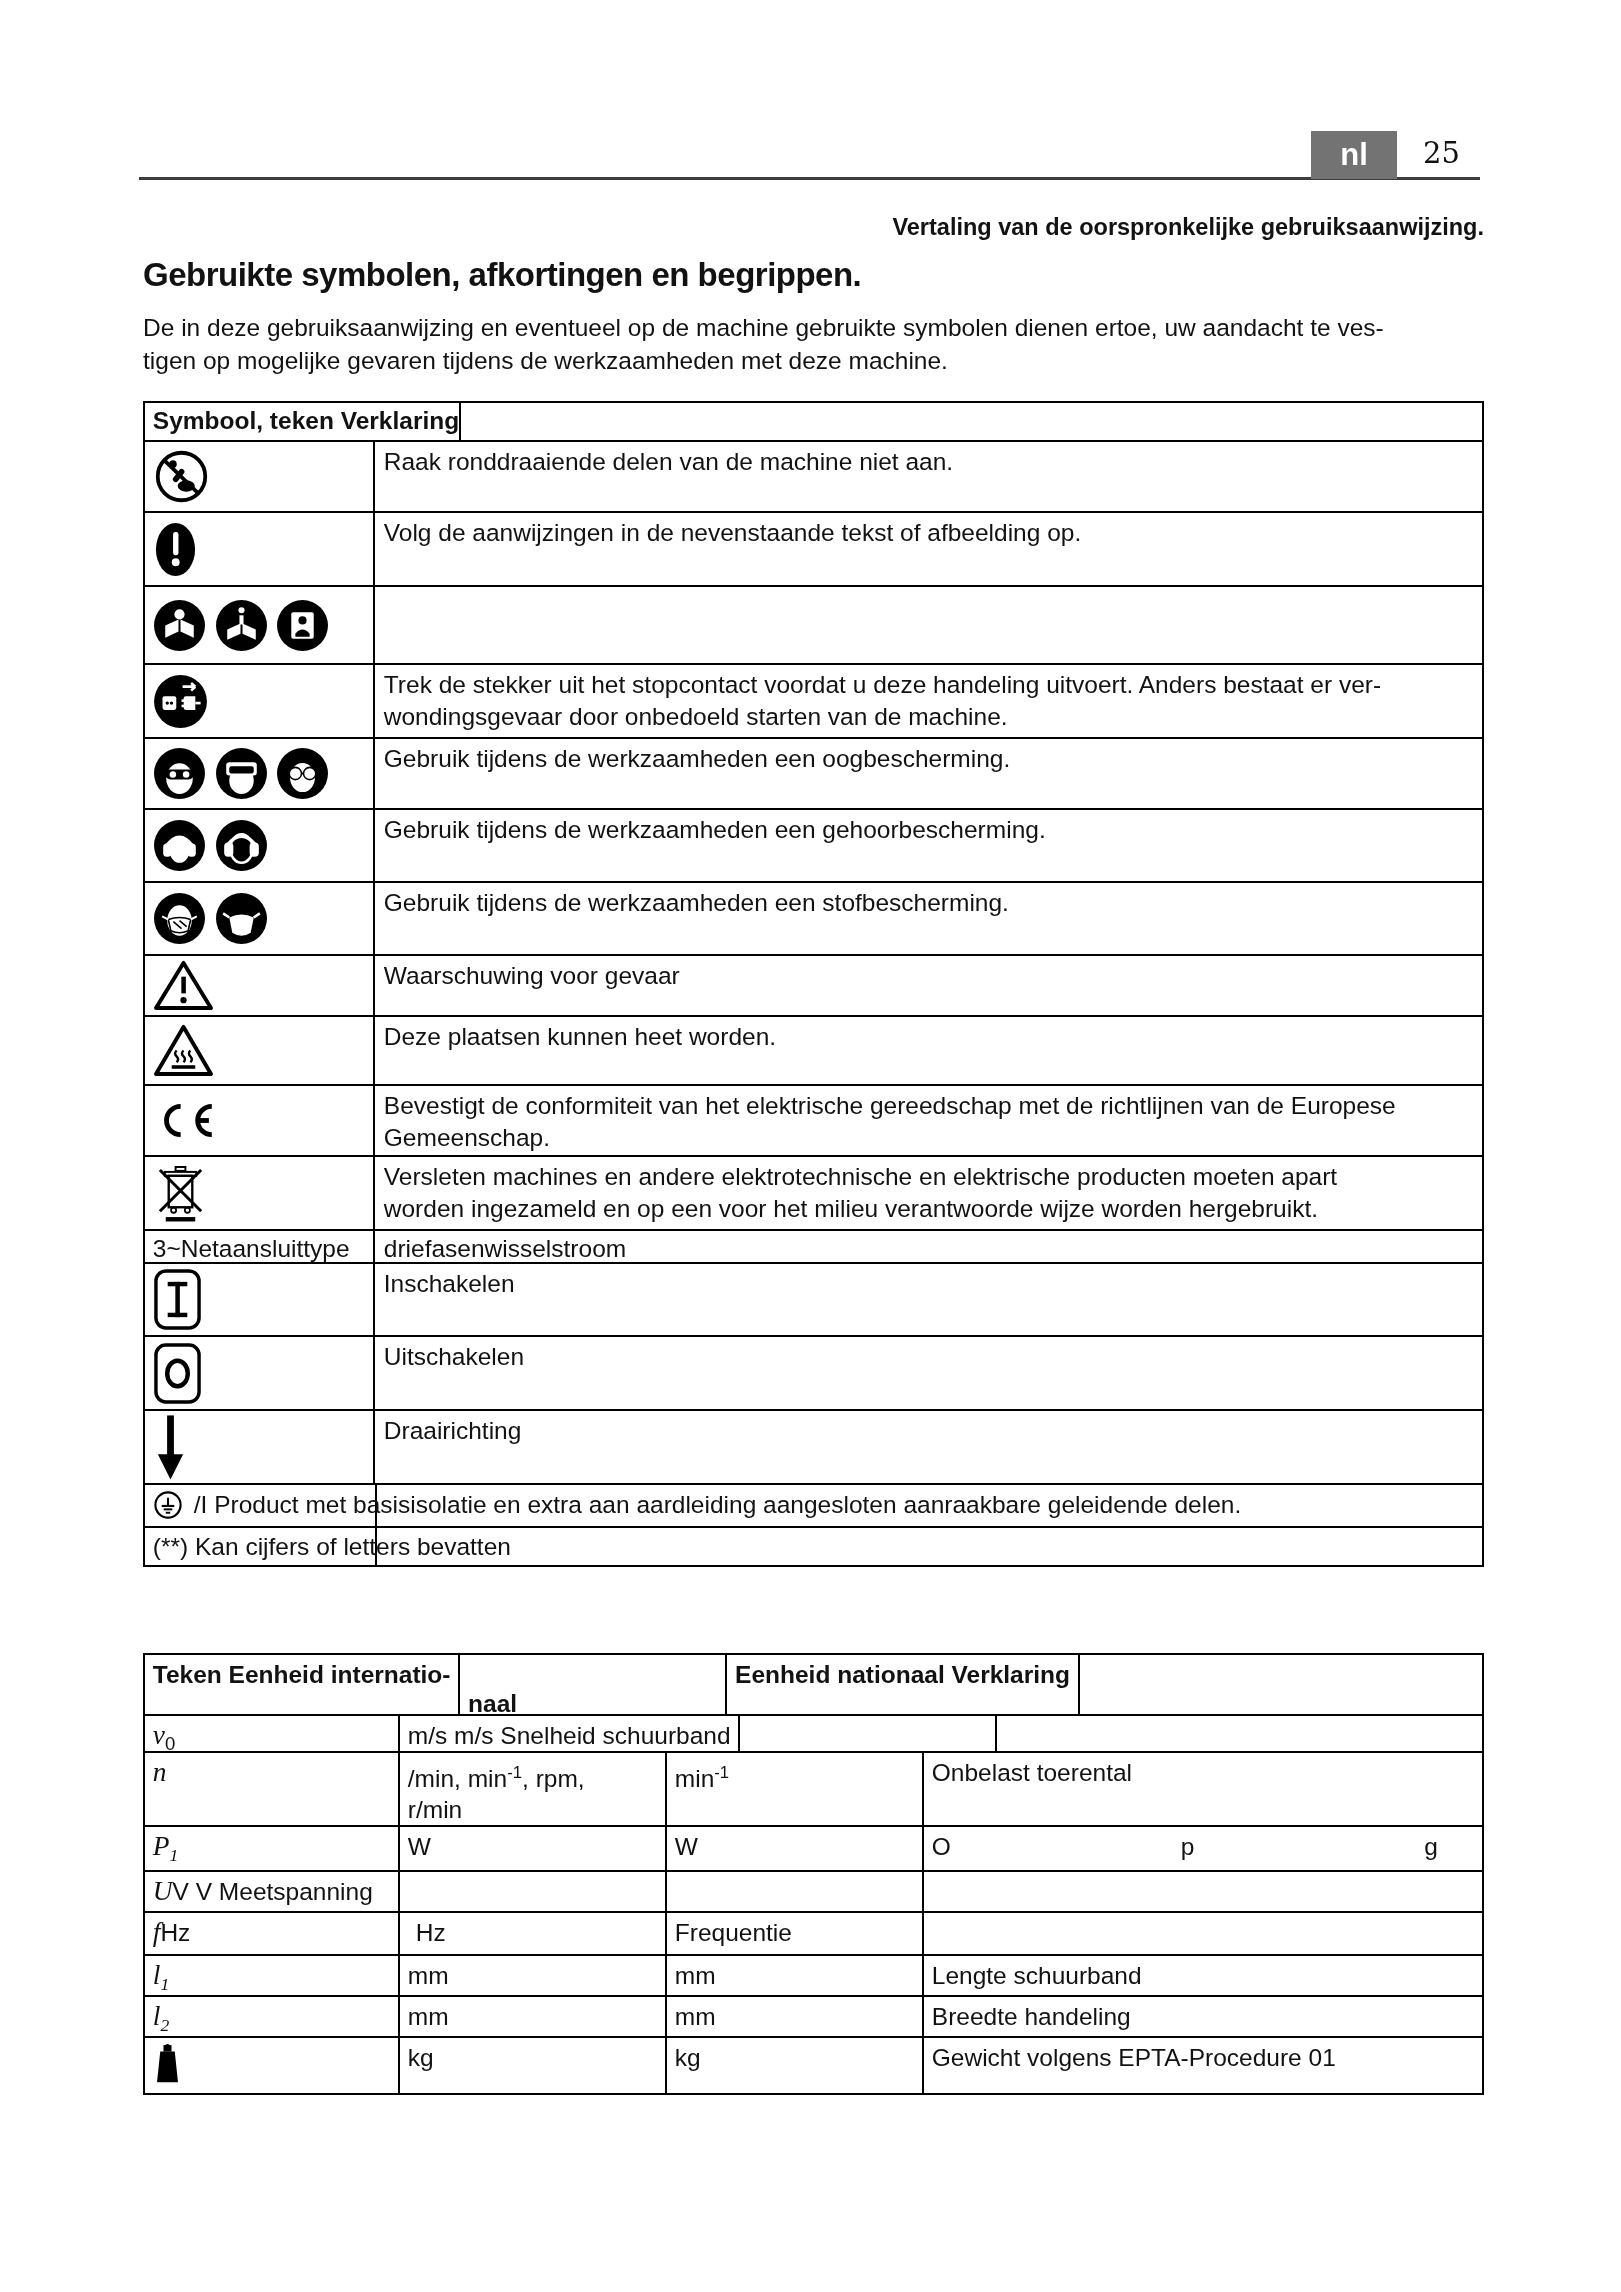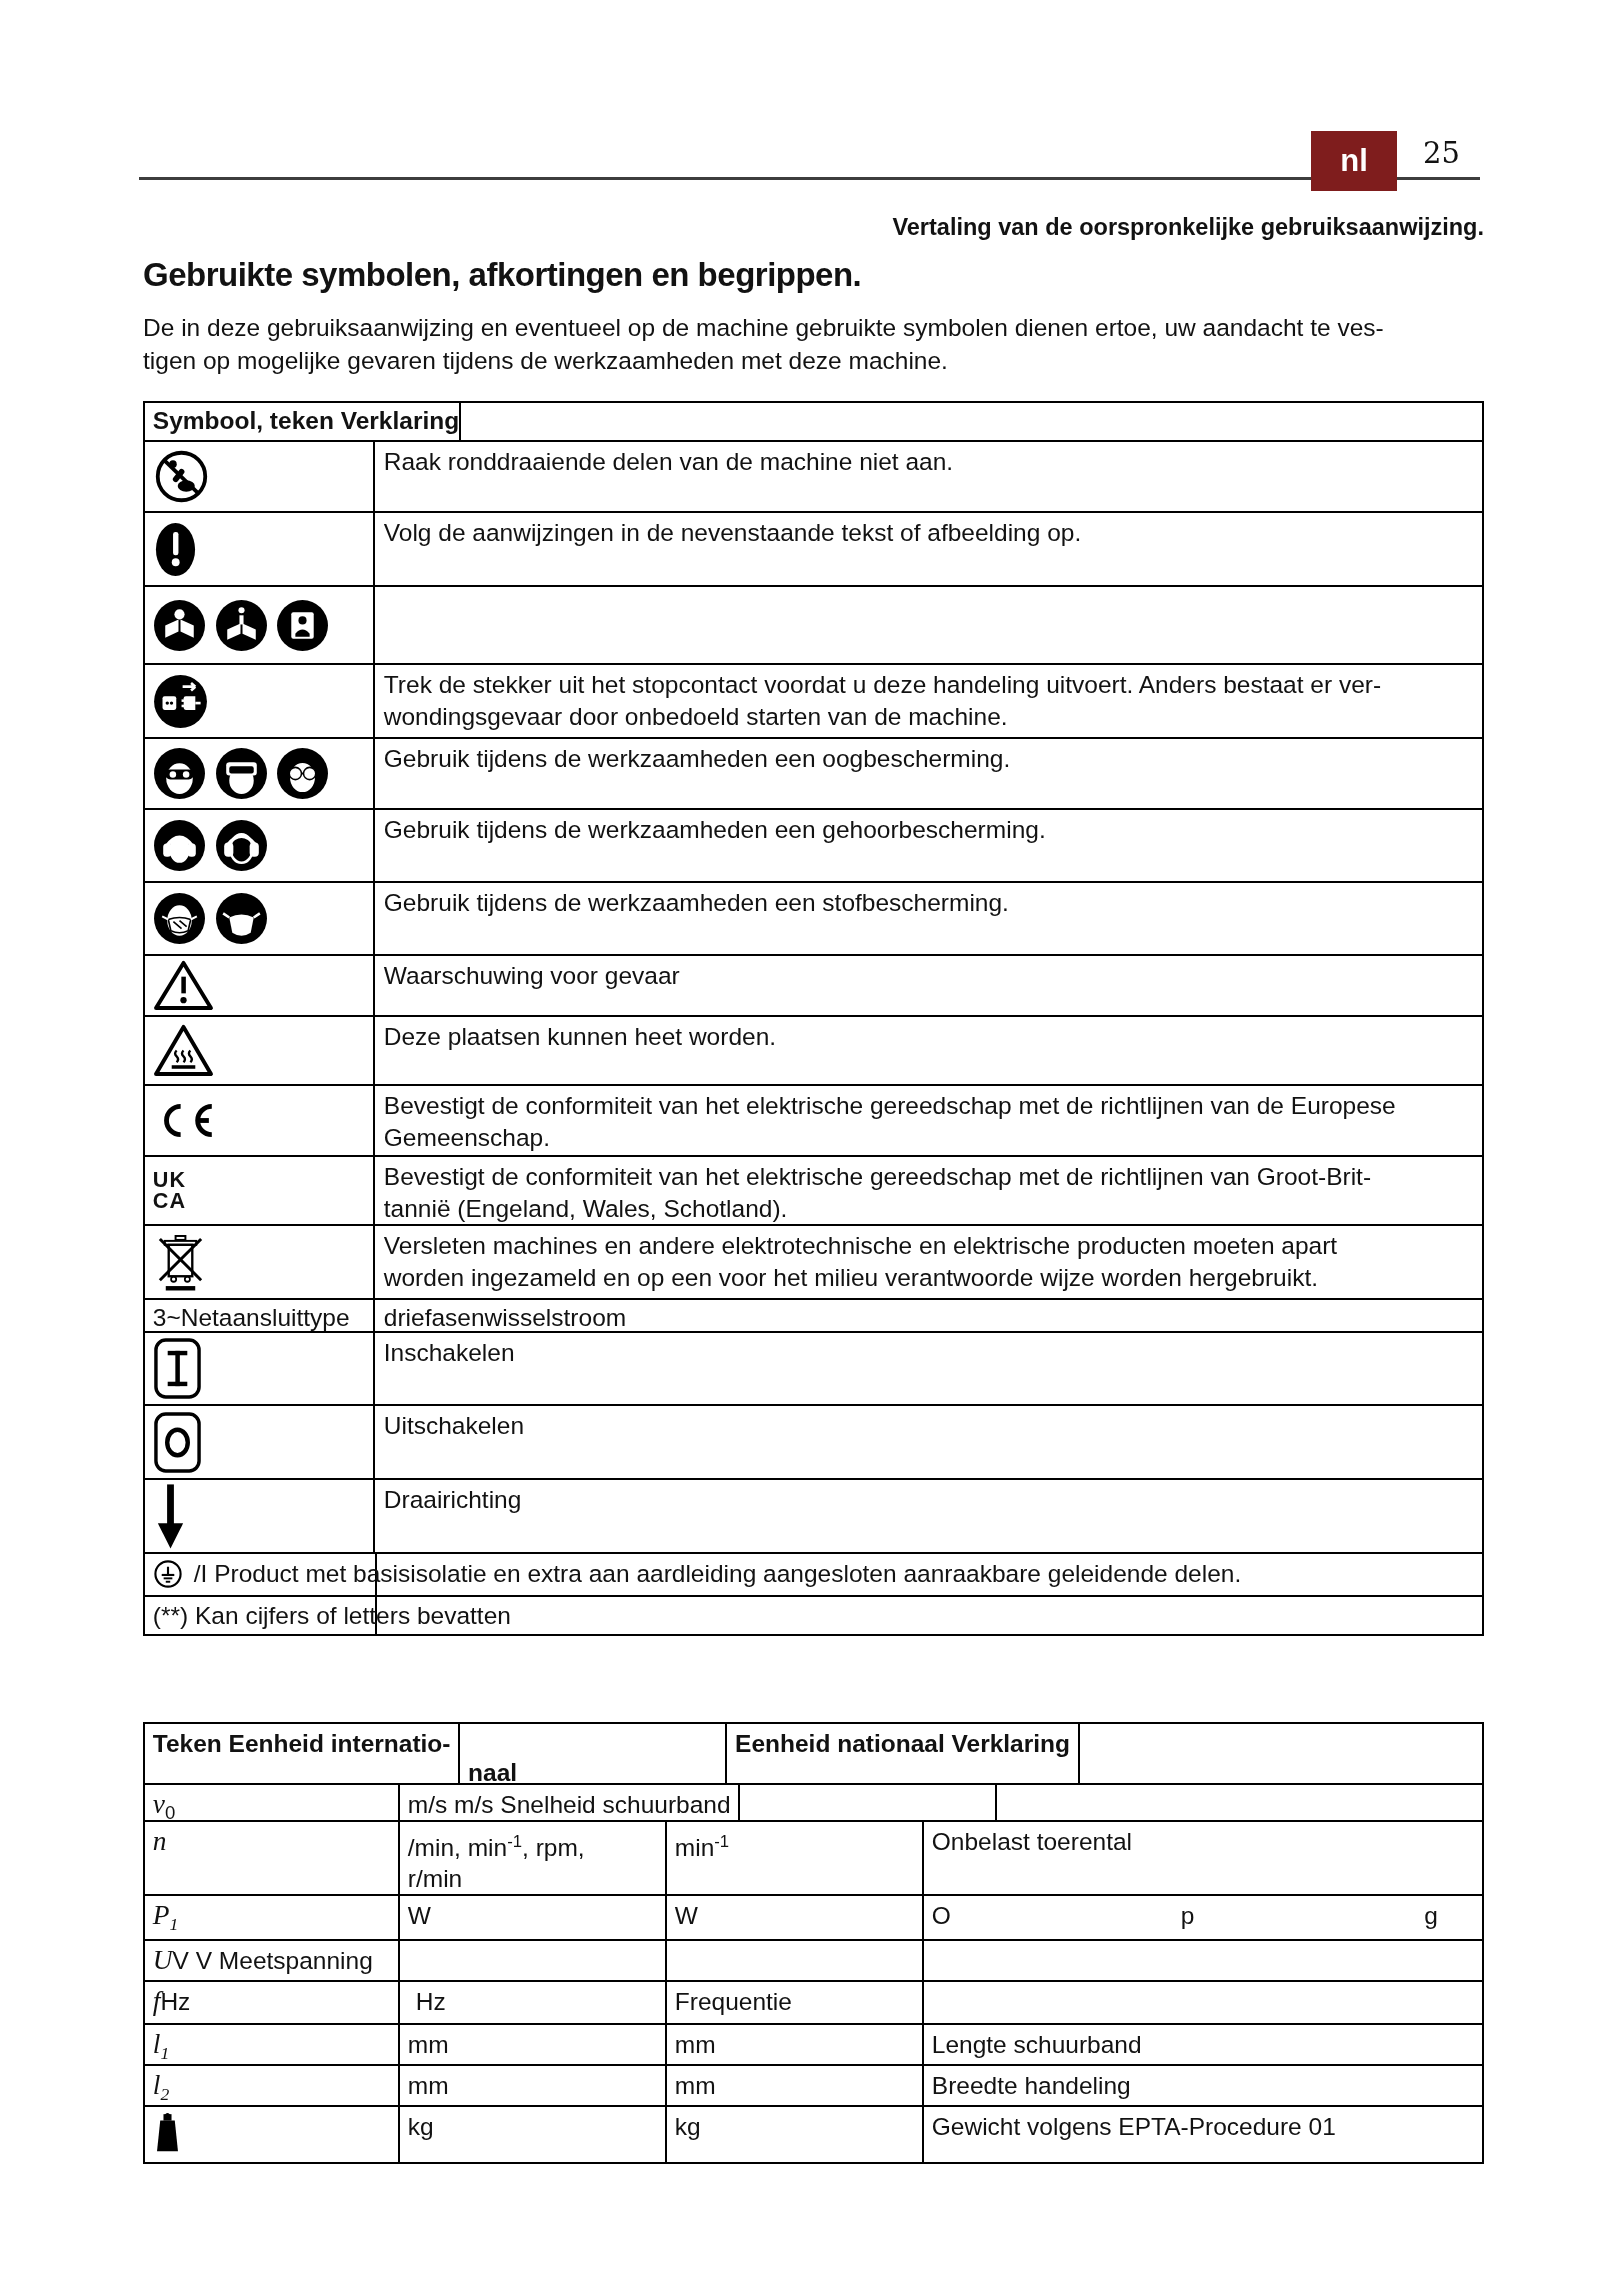--- a/index.html
+++ b/index.html
@@ -4,22 +4,22 @@
 <style>
   * { box-sizing: border-box; margin: 0; padding: 0; }
   body { background: #888; }
   .page {
     position: relative; width: 1621px; height: 2293px; margin: 0 auto;
     background: #fff; color: #121212;
     font-family: "Liberation Sans", sans-serif; overflow: hidden;
   }
   .rule { position: absolute; left: 139px; top: 177px; width: 1341px; height: 2.9px; background: #3d3d3d; }
   .badge {
-    position: absolute; left: 1311px; top: 131px; width: 86px; height: 60px;
-    background: #7f1d1d; color: #fff; font-weight: bold; font-size: 31px;
+    position: absolute; left: 1311px; top: 131px; width: 86px; height: 48px;
+    background: #737373; color: #fff; font-weight: bold; font-size: 31px;
     display: flex; align-items: center; justify-content: center; text-align: center;
   }
   .pagenum { position: absolute; left: 1423px; top: 136px; font-family: "DejaVu Serif", serif; font-size: 29px; }
   .content { position: absolute; left: 143px; top: 0; width: 1341px; }
   .subtitle { margin-top: 214px; font-size: 23.5px; font-weight: bold; text-align: right; }
   .title { margin-top: 14.7px; font-size: 33px; font-weight: bold; letter-spacing: -0.5px; }
   .intro { margin-top: 17.6px; font-size: 24.5px; line-height: 33px; }
   .intro span { display: block; }
 
   
@@ -260,32 +260,20 @@
             <path d="M60 4.5 A14.5 14.5 0 1 0 60 33.5" fill="none" stroke="#000" stroke-width="5"></path>
             <line x1="45" y1="19" x2="57" y2="19" stroke="#000" stroke-width="5"></line>
           </svg>
         </div>
         <div class="c2">
           <span class="ln">Bevestigt de conformiteit van het elektrische gereedschap met de richtlijnen van de Europese</span>
           <span class="ln">Gemeenschap.</span>
         </div>
       </div>
 
-      <div class="t1r" style="height:69px">
-        <div class="c1">
-          <div class="ukca">
-            <span>UK</span>
-            <span>CA</span>
-          </div>
-        </div>
-        <div class="c2">
-          <span class="ln">Bevestigt de conformiteit van het elektrische gereedschap met de richtlijnen van Groot-Brit-</span>
-          <span class="ln">tannië (Engeland, Wales, Schotland).</span>
-        </div>
-      </div>
 
       <div class="t1r" style="height:74px">
         <div class="c1">
           <svg width="55" height="61" viewBox="0 0 56 62">
             <rect x="16" y="13" width="24" height="32" fill="none" stroke="#000" stroke-width="2.4"></rect>
             <rect x="12" y="9" width="32" height="4" fill="none" stroke="#000" stroke-width="2"></rect>
             <rect x="23" y="4" width="10" height="4" fill="none" stroke="#000" stroke-width="2"></rect>
             <circle cx="21" cy="48" r="2.6" fill="none" stroke="#000" stroke-width="1.8"></circle>
             <circle cx="35" cy="48" r="2.6" fill="none" stroke="#000" stroke-width="1.8"></circle>
             <line x1="7" y1="7" x2="49" y2="49" stroke="#000" stroke-width="3"></line>

